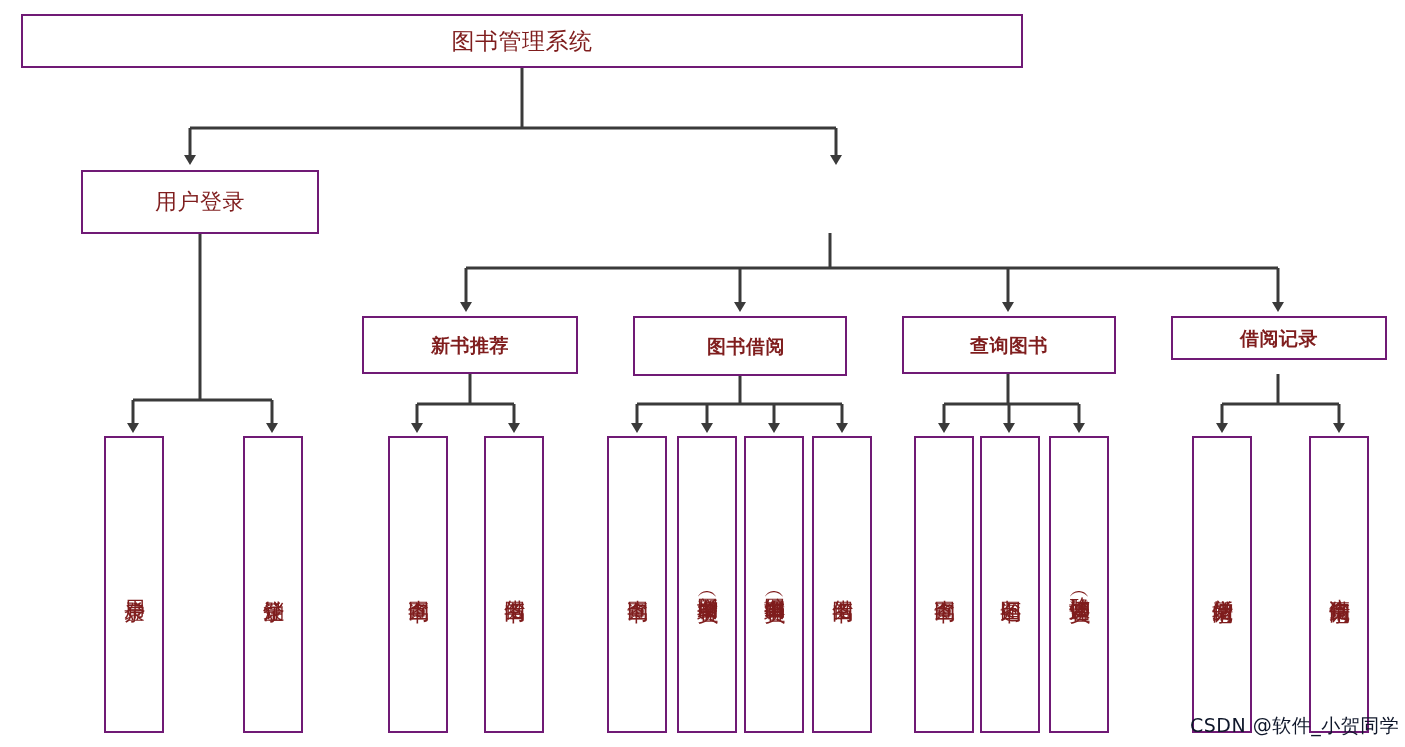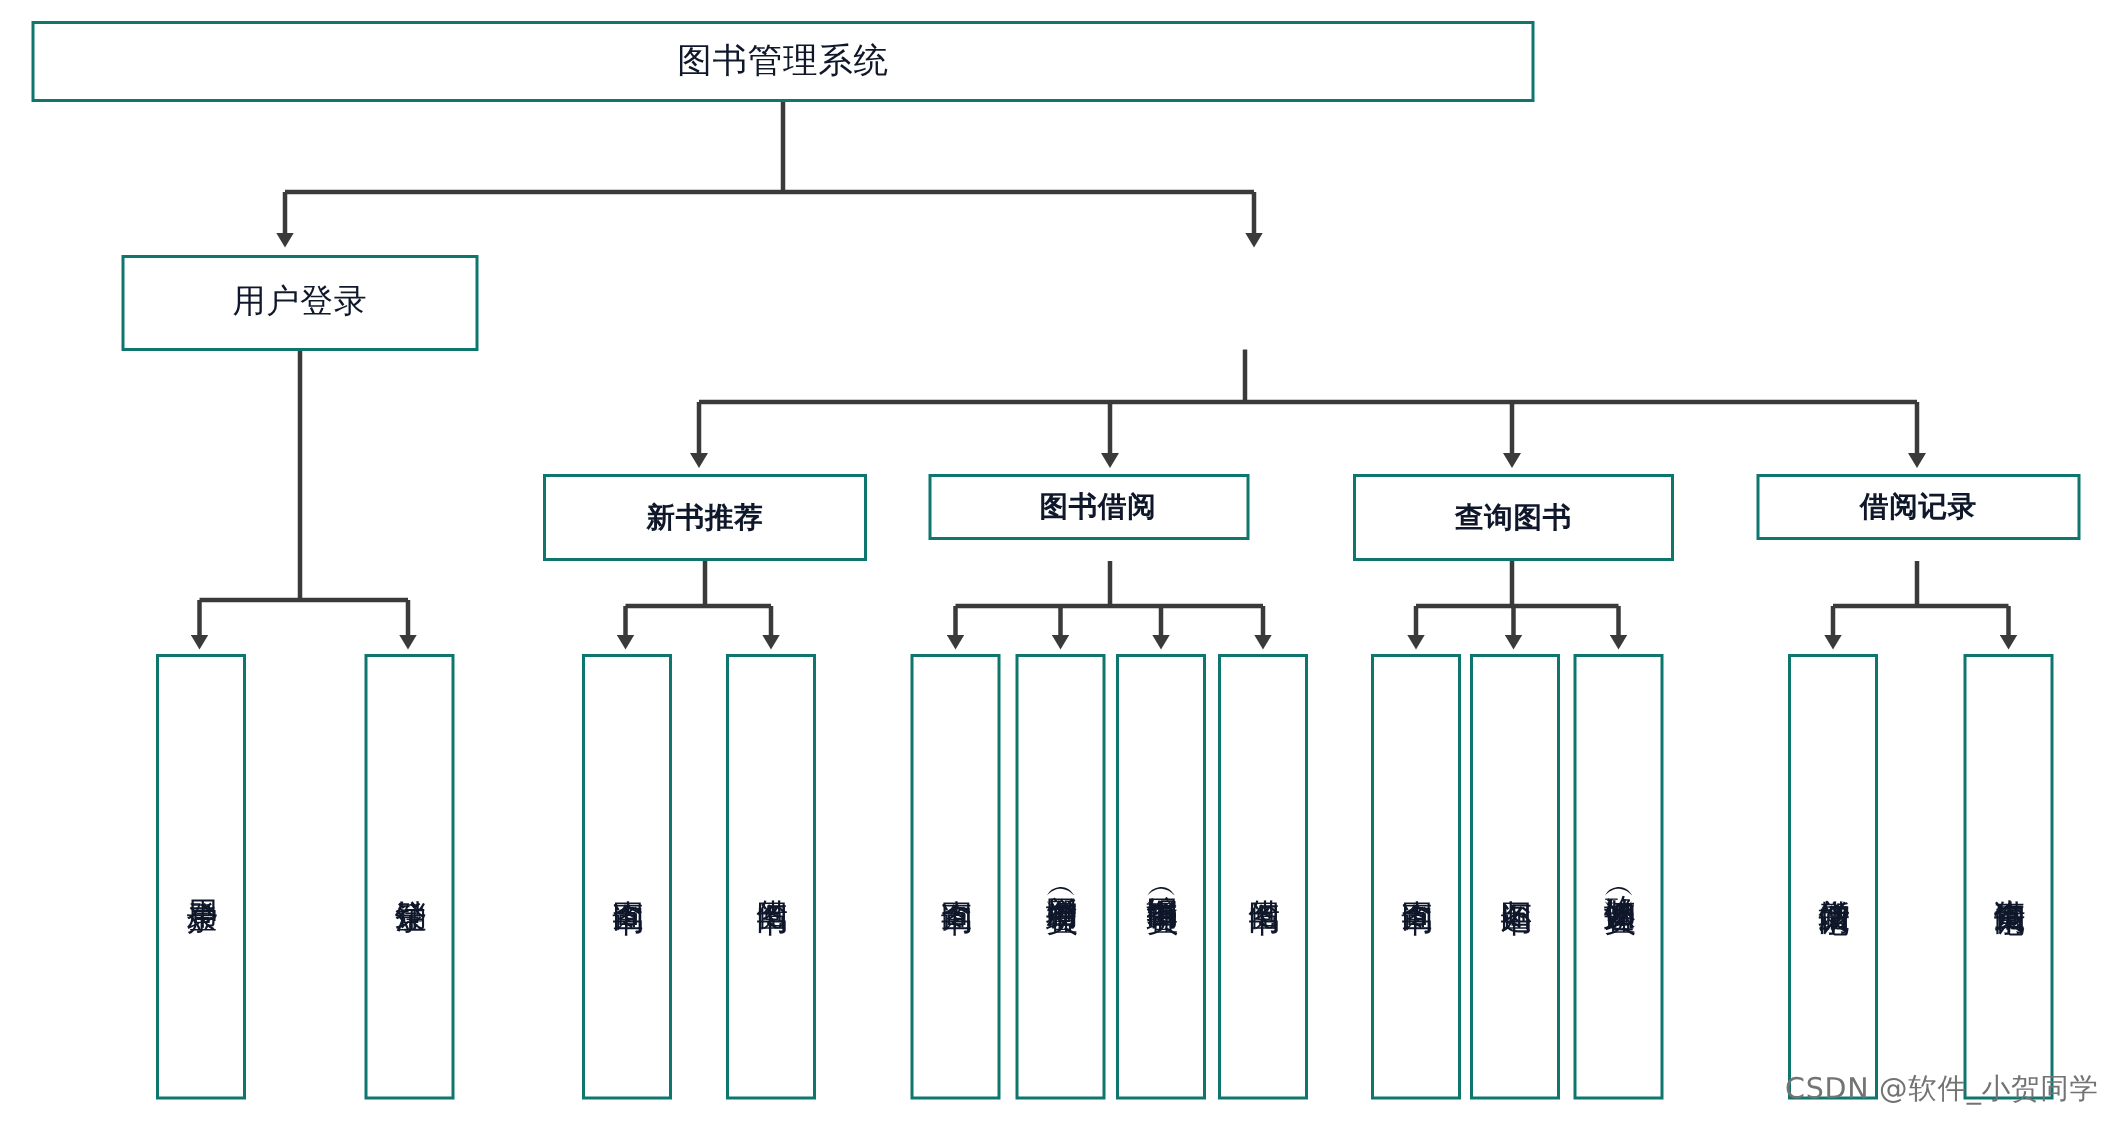--- a/index.html
+++ b/index.html
@@ -21,25 +21,25 @@
     position: absolute;
     left: 0;
     top: 0;
     width: 1405px;
     height: 747px;
   }
   .node {
     position: absolute;
     box-sizing: border-box;
     background: #ffffff;
-    border: 2px solid #0f766e;
+    border: 2px solid #701a75;
     display: flex;
     align-items: center;
     justify-content: center;
-    color: #0f172a;
+    color: #7f1d1d;
   }
   .node .lbl {
     display: block;
     text-align: center;
     line-height: 1.06;
     letter-spacing: 0.5px;
   }
   .node-root .lbl { font-size: 23px; }
   .node-l1 .lbl { font-size: 22px; }
   .node-l2 .lbl { font-size: 19px; font-weight: bold; }
@@ -50,21 +50,21 @@
   .node-leaf .lbl {
     writing-mode: vertical-rl;
     text-orientation: upright;
     font-size: 21px;
     line-height: 1.12;
     letter-spacing: 1px;
     white-space: nowrap;
   }
   .watermark {
     position: absolute;
-    color: #737373;
+    color: #0f172a;
     font-size: 19px;
     white-space: nowrap;
     letter-spacing: 0.5px;
   }
 </style>
 </head>
 <body>
 
 <div id="canvas">
 
@@ -122,21 +122,21 @@
     <span class="lbl">图书管理系统</span>
   </div>
 
   <div class="node node-l1" style="left:81px; top:170px; width:238px; height:64px;">
     <span class="lbl">用户登录</span>
   </div>
 
   <div class="node node-l2" style="left:362px; top:316px; width:216px; height:58px;">
     <span class="lbl">新书推荐</span>
   </div>
-  <div class="node node-l2" style="left:619px; top:316px; width:214px; height:44px;padding-left:12px;">
+  <div class="node node-l2" style="left:633px; top:316px; width:214px; height:60px;padding-left:12px;">
     <span class="lbl">图书借阅</span>
   </div>
   <div class="node node-l2" style="left:902px; top:316px; width:214px; height:58px;">
     <span class="lbl">查询图书</span>
   </div>
   <div class="node node-l2" style="left:1171px; top:316px; width:216px; height:44px;">
     <span class="lbl">借阅记录</span>
   </div>
 
   <div class="node node-leaf" style="left:104px; top:436px; width:60px; height:297px;">

